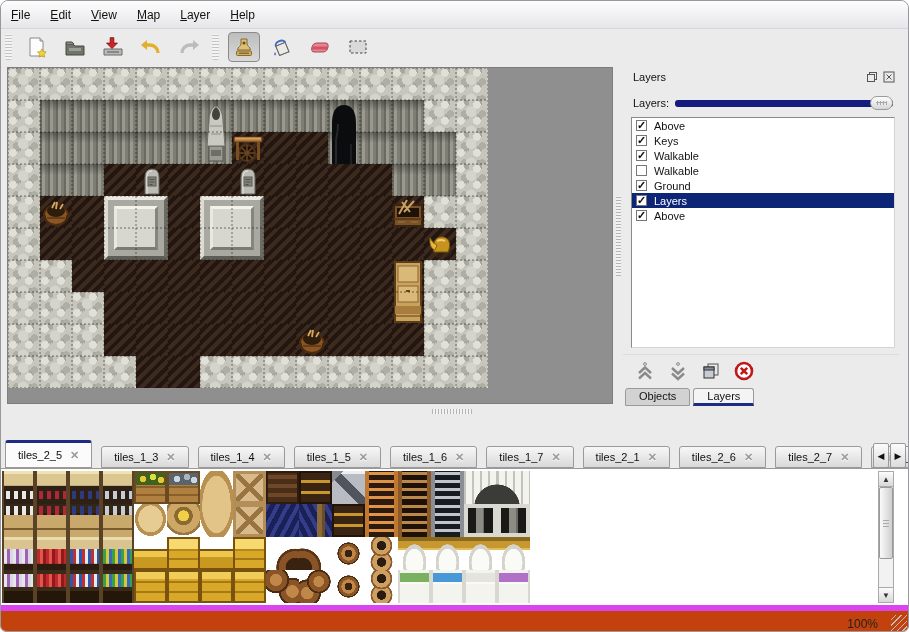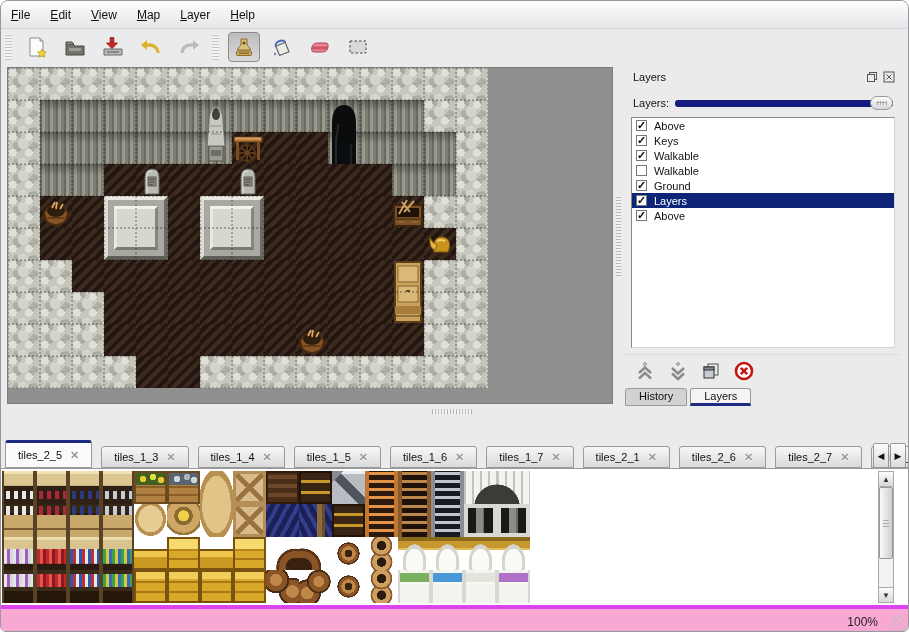--- a/index.html
+++ b/index.html
@@ -198,22 +198,22 @@
   
   .vscroll{position:absolute;right:14px;top:2px;width:16px;height:132px;border:1px solid #aaa;background:#f2f2f2;}
   .vs-btn{position:absolute;left:0;width:14px;height:15px;background:linear-gradient(#fcfcfc,#d8d8d8);
     border-bottom:1px solid #aaa;display:flex;align-items:center;justify-content:center;font-size:8px;color:#333;}
   .vs-btn.down{bottom:0;border-top:1px solid #aaa;border-bottom:none;}
   .vs-thumb{position:absolute;left:0;top:15px;width:14px;height:72px;border:1px solid #999;border-radius:2px;
     background:linear-gradient(90deg,#fafafa,#cfcfcf);}
   .vs-thumb i{position:absolute;left:3px;right:3px;top:31px;height:8px;
     background:repeating-linear-gradient(0deg,#aaa 0 1px,rgba(0,0,0,0) 1px 3px);}
   
-  .statusbar{position:absolute;left:0;top:604px;width:100%;height:27px;background:#f9a8d4;
-    border-top:4px solid #d946ef;}
+  .statusbar{position:absolute;left:0;top:604px;width:100%;height:27px;background:#c2410c;
+    border-top:6px solid #d946ef;}
   .zoom-label{position:absolute;right:30px;top:6px;font-size:12px;color:#222;}
   .grip-corner{position:absolute;right:1px;bottom:1px;width:16px;height:16px;
     background:repeating-linear-gradient(135deg,rgba(0,0,0,0) 0 3px,#bdbdbd 3px 4px);}
 </style>
 </head>
 <body>
 
 <div class="window">
 
   <div class="menubar" id="menubar">
@@ -653,21 +653,21 @@
         </svg>
       </span>
       <span class="ltb-btn">
         <svg width="20" height="20" viewBox="0 0 20 20">
           <circle cx="10" cy="10" r="8" fill="#fff" stroke="#c01818" stroke-width="2.6"></circle>
           <path d="M6.8 6.8 l6.4 6.4 M13.2 6.8 l-6.4 6.4" stroke="#c01818" stroke-width="2.6"></path>
         </svg>
       </span>
     </div>
     <div class="dock-tabs" id="dock-tabs">
-        <span class="dtab">History</span>
+        <span class="dtab">Objects</span>
         <span class="dtab active">Layers</span>
       </div>
   </div>
 
   <div class="hsplit">
       <div class="grip"></div>
     </div>
 
   <div class="tilesets">
     <div class="ts-tabbar" id="ts-tabbar">

